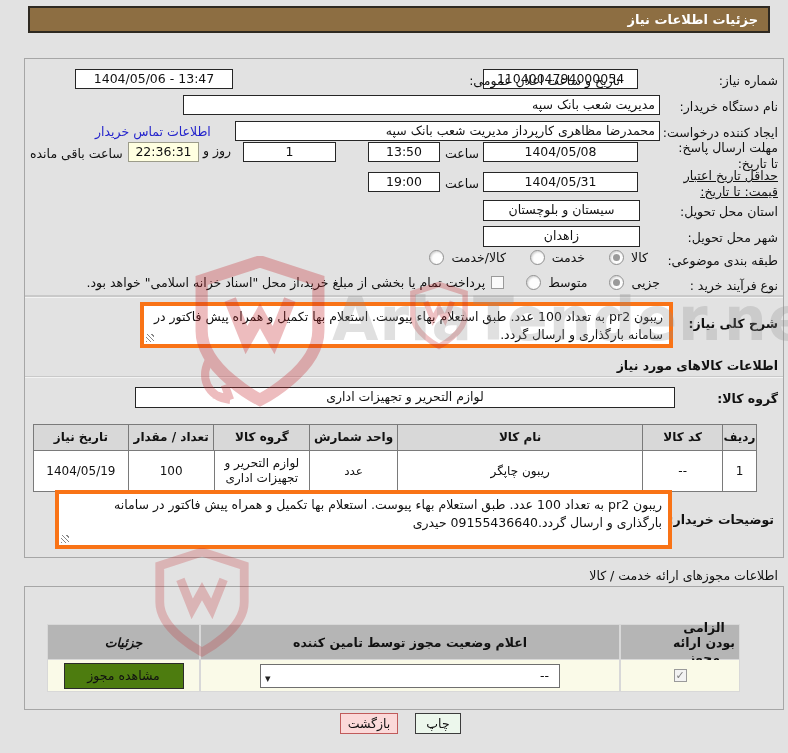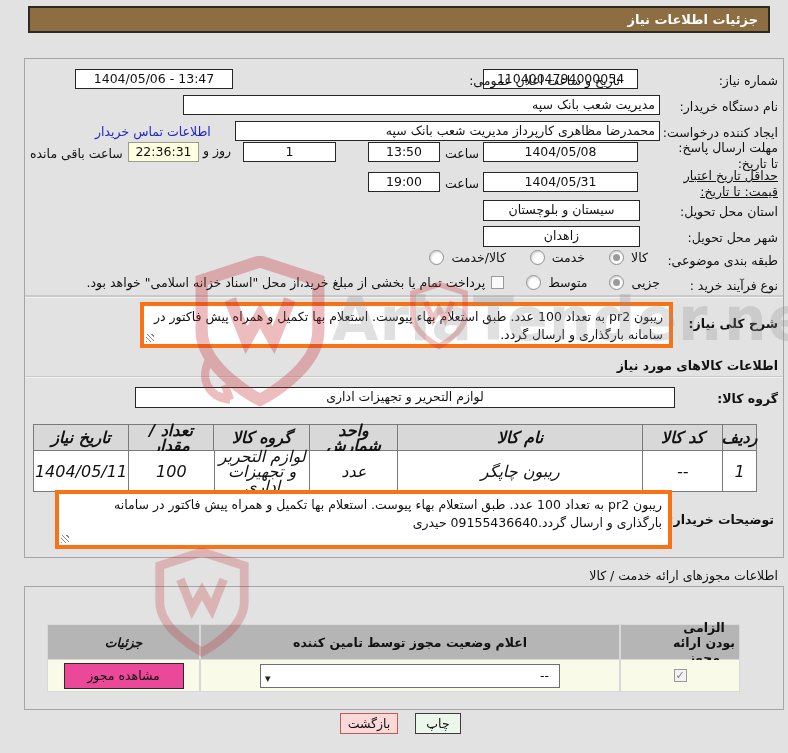--- a/index.html
+++ b/index.html
@@ -36,39 +36,39 @@
   .radio.checked::after{content:"";position:absolute;inset:3px;border-radius:50%;background:#9a9a9a;}
   .chk{width:13px;height:13px;background:#fafafa;border:1px solid #9a9a9a;box-sizing:border-box;flex:0 0 auto;}
   .chk.checked{display:flex;align-items:center;justify-content:center;color:#7d7d7d;
                font-size:11px;font-weight:bold;background:#f2f2f2;}
   
   .gtable{position:absolute;left:33px;top:424px;width:724px;border:1px solid #7a7a7a;
           box-sizing:border-box;background:#fff;}
   .grow{display:flex;direction:rtl;}
   .gcell{box-sizing:border-box;border-left:1px solid #7a7a7a;padding:2px 3px;
          display:flex;align-items:center;justify-content:center;text-align:center;
-         font-size:16px;line-height:15px;font-style:italic;}
+         font-size:12px;line-height:15px;}
   .gcell:last-child{border-left:none;}
   .ghead .gcell{background:#d8d8d8;font-weight:bold;height:26px;border-bottom:1px solid #7a7a7a;}
   .gbody .gcell{height:40px;background:#fff;}
   
   .ptable{position:absolute;left:47px;top:624px;width:693px;box-sizing:border-box;}
   .prow{display:flex;direction:rtl;}
   .pcell{box-sizing:border-box;border:1px solid #d8d8d8;display:flex;align-items:center;
          justify-content:center;text-align:center;font-size:12.5px;}
   .phead .pcell{background:#b5b5b5;font-weight:bold;height:36px;}
   .pbody .pcell{background:#fafae8;height:32px;border-top:none;}
   
   .sel{position:relative;width:300px;height:24px;background:#fff;border:1px solid #6f6f6f;
        box-sizing:border-box;line-height:22px;text-align:right;padding-right:10px;}
   .sel .arrow{position:absolute;left:4px;top:3px;font-size:11px;color:#222;}
   
   .btn{position:absolute;box-sizing:border-box;text-align:center;font-size:12.5px;
        line-height:19px;cursor:pointer;}
-  .btn-view{background:#ec4899;border:1px solid #2b2b2b;width:120px;height:26px;line-height:24px;}
+  .btn-view{background:#4d7c0f;border:1px solid #2b2b2b;width:120px;height:26px;line-height:24px;}
   .btn-print{left:415px;top:713px;width:46px;height:21px;background:#ecf7ec;border:1px solid #3c3c3c;}
   .btn-back{left:340px;top:713px;width:58px;height:21px;background:#fbd9d9;border:1px solid #c05b5b;}
   
   .wm{position:absolute;pointer-events:none;z-index:60;}
   .wm-text{left:332px;top:284px;font-size:60px;font-weight:bold;color:#8f8f8f;opacity:.27;
            direction:ltr;white-space:nowrap;letter-spacing:1px;}
 </style>
 </head>
 <body>
 
@@ -165,21 +165,21 @@
       <div class="gcell" style="width:86px;">تعداد / مقدار</div>
       <div class="gcell" style="width:94px;">تاریخ نیاز</div>
     </div>
     <div class="grow gbody">
       <div class="gcell" style="width:34px;">1</div>
       <div class="gcell" style="width:80px;">--</div>
       <div class="gcell" style="width:246px;">ریبون چاپگر</div>
       <div class="gcell" style="width:88px;">عدد</div>
       <div class="gcell" style="width:96px;">لوازم التحریر و تجهیزات اداری</div>
       <div class="gcell" style="width:86px;">100</div>
-      <div class="gcell" style="width:94px;">1404/05/11</div>
+      <div class="gcell" style="width:94px;">1404/05/19</div>
     </div>
   </div>
 
   <div class="blbl" style="right:14px;top:511px;text-align:center;">توضیحات خریدار:</div>
   <div class="txa" style="left:55px;top:490px;width:617px;height:59px;">
     <span>ریبون pr2 به تعداد 100 عدد. طبق استعلام بهاء پیوست. استعلام بها تکمیل و همراه پیش فاکتور در سامانه بارگذاری و ارسال گردد.09155436640 حیدری</span>
     <span class="rsz"></span>
   </div>
 
   <div class="lbl" style="right:10px;top:567px;">اطلاعات مجوزهای ارائه خدمت / کالا</div>

